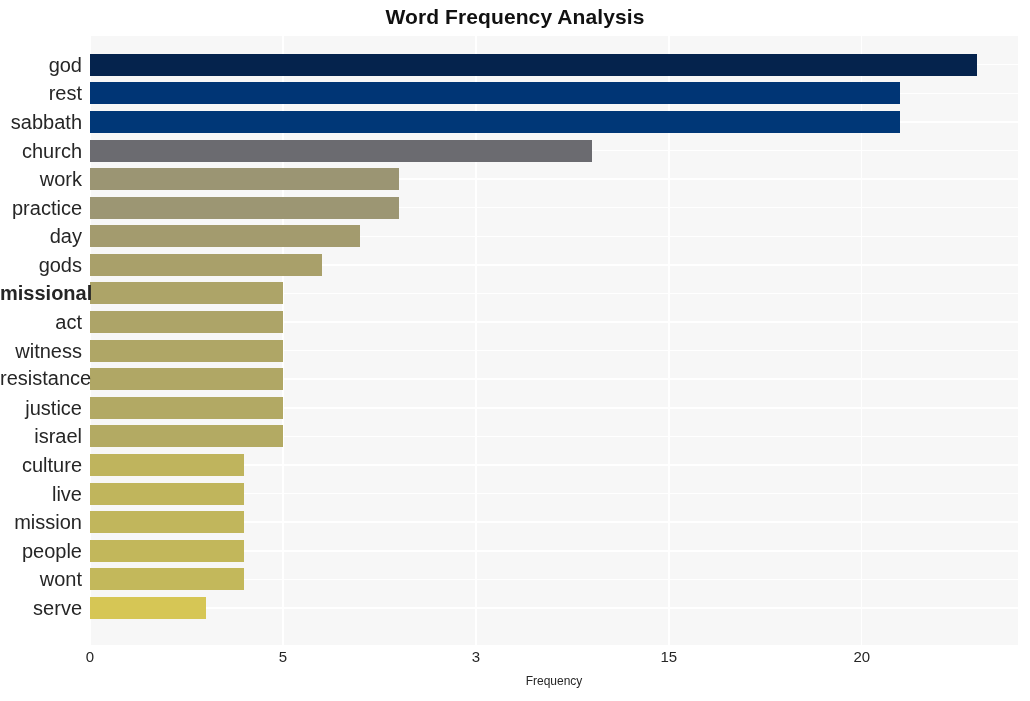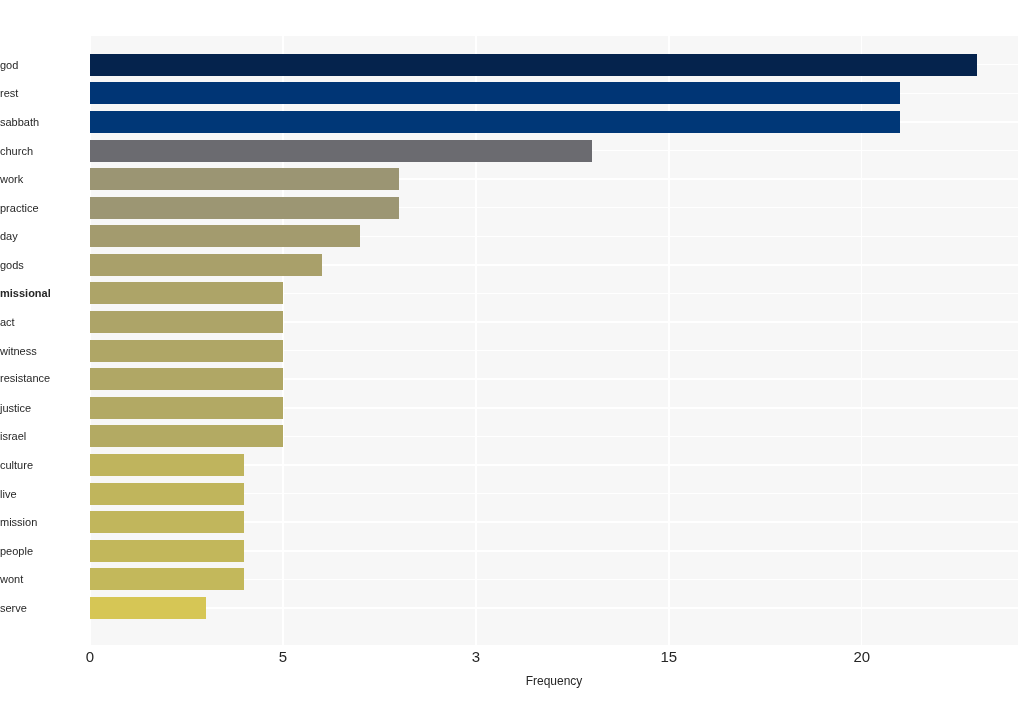--- a/index.html
+++ b/index.html
@@ -71,22 +71,22 @@
     position: absolute;
     left: 0;
     top: 36px;
     width: 82px;
     height: 609px;
   }
   .ytick-label {
     position: absolute;
     right: 0;
     width: 82px;
-    text-align: left;
-    font-size: 11px;
+    text-align: right;
+    font-size: 20px;
     color: #262626;
     line-height: 22px;
     height: 22px;
     white-space: nowrap;
   }
 
   
   #xtick-layer {
     position: absolute;
     left: 90px;
@@ -111,20 +111,21 @@
     text-align: center;
     font-size: 12px;
     color: #262626;
   }
 </style>
 </head>
 <body>
 
 <div id="chart-figure">
 
+  <div id="chart-title">Word Frequency Analysis</div>
 
   <div id="plot-area">
     <div id="grid-layer">
         <div class="vgrid" style="left: -0.75px;"></div>
         <div class="vgrid" style="left: 192.181px;"></div>
         <div class="vgrid" style="left: 385.113px;"></div>
         <div class="vgrid" style="left: 578.044px;"></div>
         <div class="vgrid" style="left: 770.976px;"></div>
         <div class="hgrid" style="top: 27.9768px;"></div>
         <div class="hgrid" style="top: 56.5683px;"></div>

